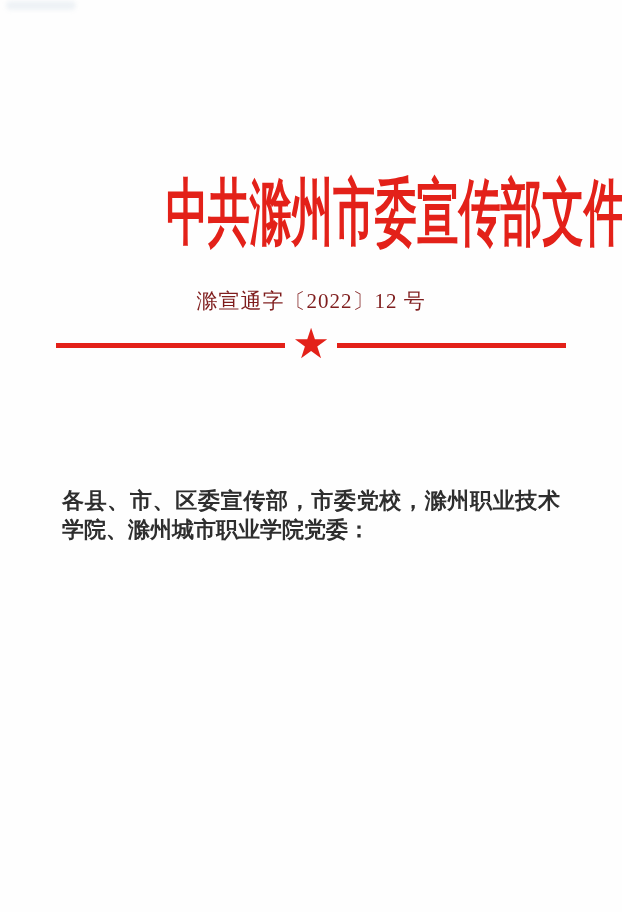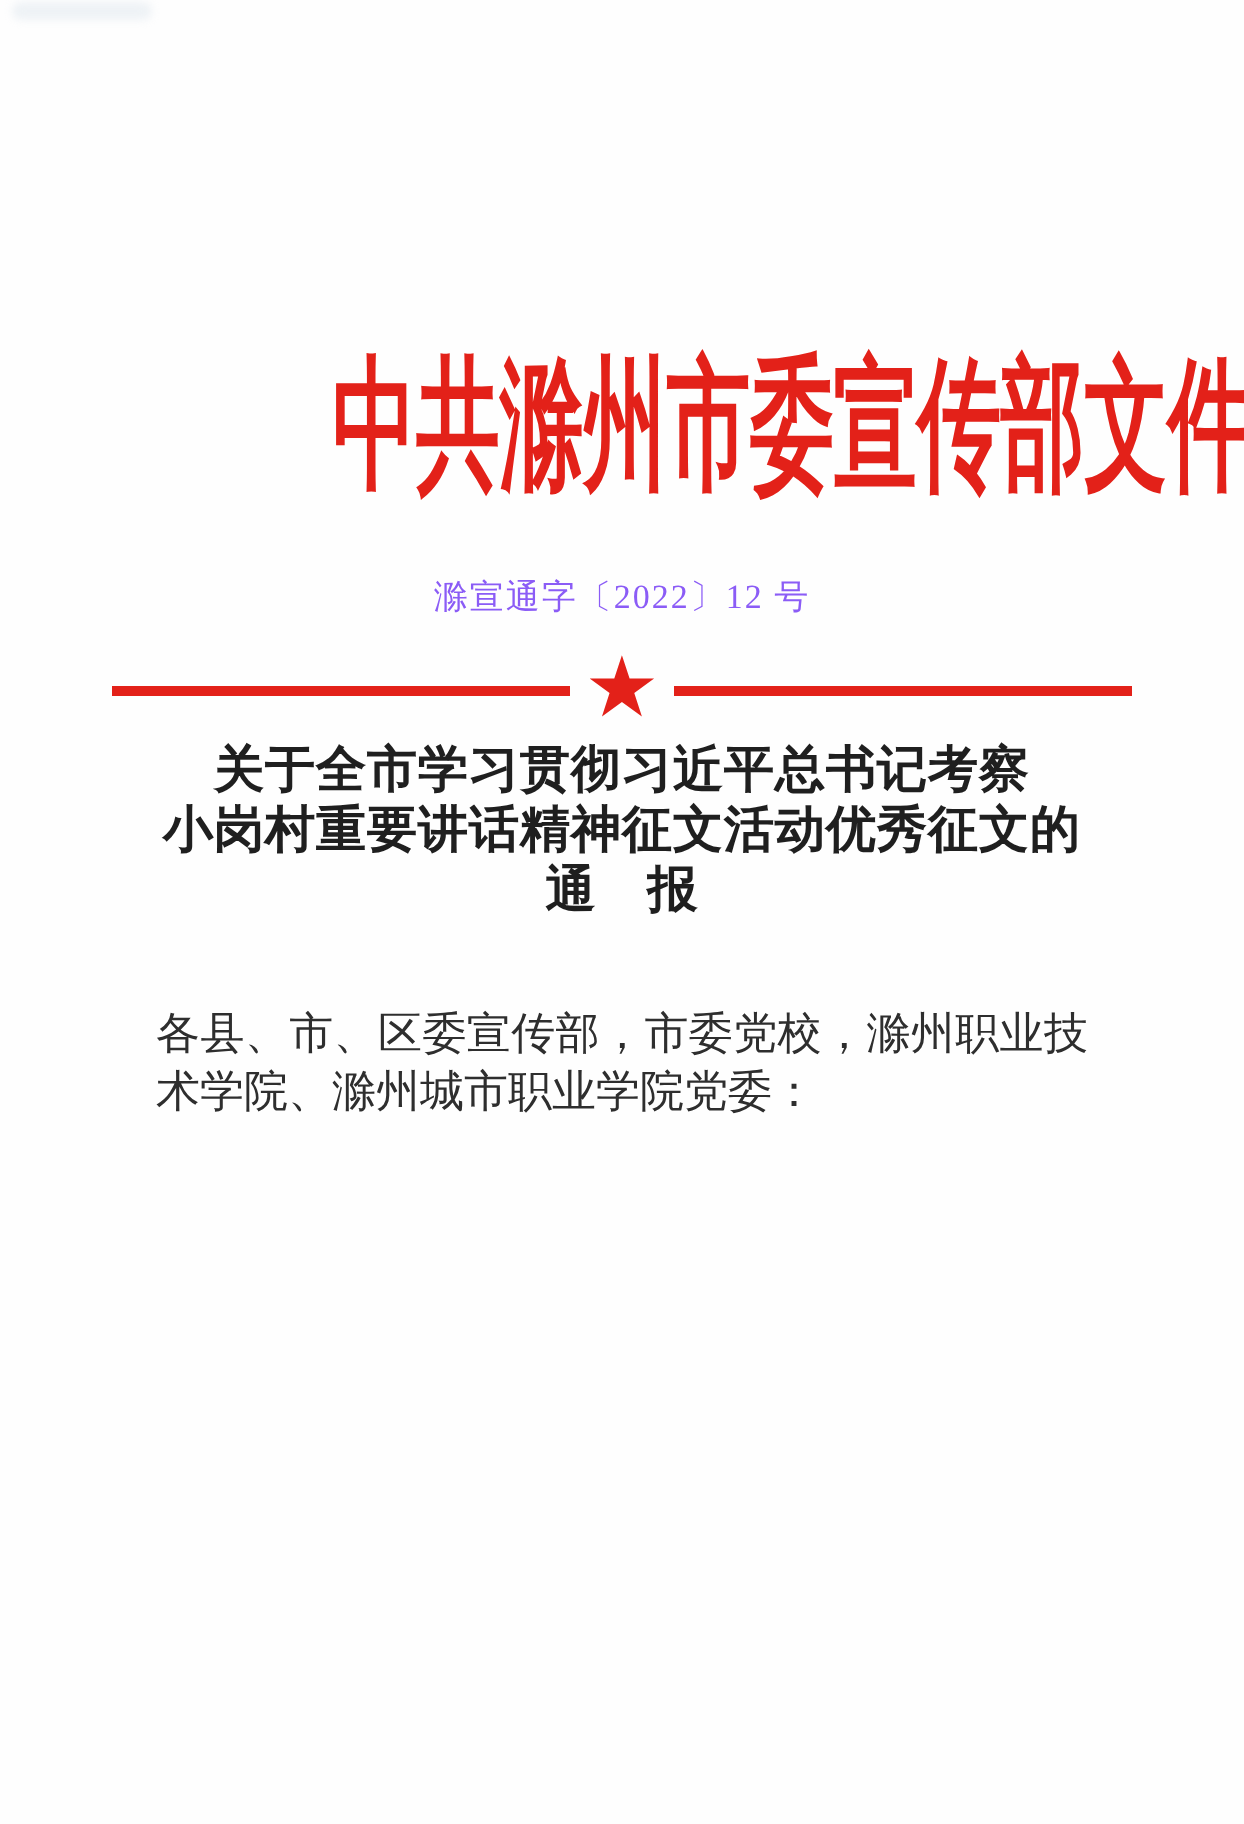--- a/index.html
+++ b/index.html
@@ -45,23 +45,23 @@
     transform: scaleX(0.58);
     transform-origin: 50% 50%;
     letter-spacing: 0px;
   }
   .doc-number {
     position: absolute;
     top: 287px;
     left: 0;
     width: 100%;
     text-align: center;
-    font-size: 17px;
+    font-size: 21px;
     letter-spacing: 1px;
-    color: #8b5cf6;
+    color: #7f1d1d;
   }
   .divider {
     position: absolute;
     top: 326px;
     left: 56px;
     right: 56px;
     height: 38px;
     display: flex;
     align-items: center;
   }
@@ -99,21 +99,22 @@
     position: absolute;
     top: 486px;
     left: 62px;
     width: 498px;
     font-size: 22px;
     line-height: 29px;
     color: #2e2e2e;
     text-align: justify;
   }
   .doc-body p {
-    margin: 16px;
+    margin: 0;
+    font-weight: bold;
   }
   .doc-body .salutation {
     text-indent: 0;
   }
   .doc-body .para {
     text-indent: 2em;
   }
 </style>
 </head>
 <body>
@@ -127,23 +128,18 @@
   </div>
 
   <div class="doc-number">滁宣通字〔2022〕12 号</div>
 
   <div class="divider">
     <span class="divider-line"></span>
     <span class="divider-star">★</span>
     <span class="divider-line"></span>
   </div>
 
-  <h1 class="doc-title">
-    <span class="title-line">关于全市学习贯彻习近平总书记考察</span>
-    <span class="title-line">小岗村重要讲话精神征文活动优秀征文的</span>
-    <span class="title-line">通　报</span>
-  </h1>
 
   <div class="doc-body">
     <p class="salutation">各县、市、区委宣传部，市委党校，滁州职业技术学院、滁州城市职业学院党委：</p>
   </div>
 
 </div>
 
 </body></html>

